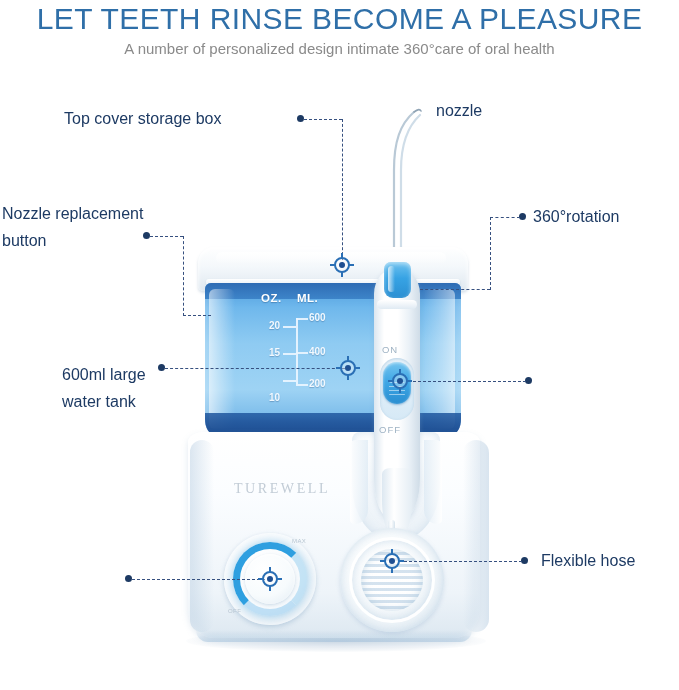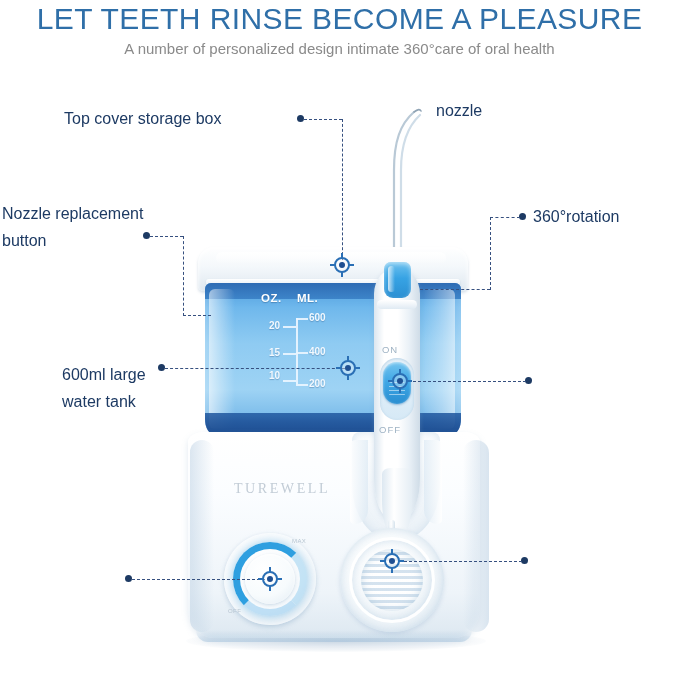--- a/index.html
+++ b/index.html
@@ -338,21 +338,21 @@
     <div class="scale-head scale-ml-head">ML.</div>
 
     <div class="scale-vline" style="left:296px; top:318px; height:66px;"></div>
 
     <div class="scale-num" style="left:269px; top:320px;">20</div>
     <div class="scale-line" style="left:283px; top:326px; width:13px;"></div>
 
     <div class="scale-num" style="left:269px; top:347px;">15</div>
     <div class="scale-line" style="left:283px; top:353px; width:13px;"></div>
 
-    <div class="scale-num" style="left:269px; top:370px;">10</div>
+    <div class="scale-num" style="left:269px; top:392px;">10</div>
     <div class="scale-line" style="left:283px; top:380px; width:13px;"></div>
 
     <div class="scale-line" style="left:296px; top:318px; width:12px;"></div>
     <div class="scale-num" style="left:309px; top:312px;">600</div>
 
     <div class="scale-line" style="left:296px; top:352px; width:12px;"></div>
     <div class="scale-num" style="left:309px; top:346px;">400</div>
 
     <div class="scale-line" style="left:296px; top:384px; width:12px;"></div>
     <div class="scale-num" style="left:309px; top:378px;">200</div>
@@ -452,20 +452,21 @@
   <div class="lead-h" style="left:408px; top:380.5px; width:118px;"></div>
   <div class="target" style="left:400px; top:381px;">
     <div class="ring"></div>
       <div class="core"></div>
     <div class="tick t-n"></div>
       <div class="tick t-s"></div>
       <div class="tick t-w"></div>
       <div class="tick t-e"></div>
   </div>
 
+  <div class="callout" style="left:541px; top:547px;">Flexible hose</div>
   <div class="dot" style="left:521px; top:557px;"></div>
   <div class="lead-h" style="left:399px; top:560.5px; width:123px;"></div>
   <div class="target" style="left:392px; top:561px;">
     <div class="ring"></div>
       <div class="core"></div>
     <div class="tick t-n"></div>
       <div class="tick t-s"></div>
       <div class="tick t-w"></div>
       <div class="tick t-e"></div>
   </div>

